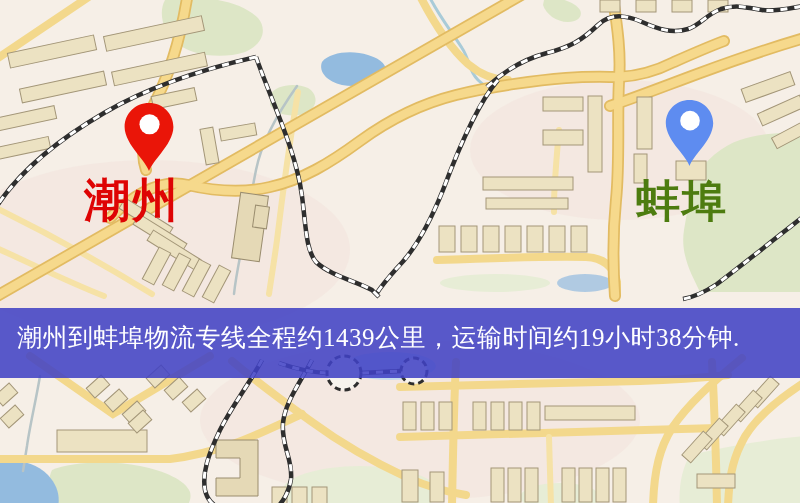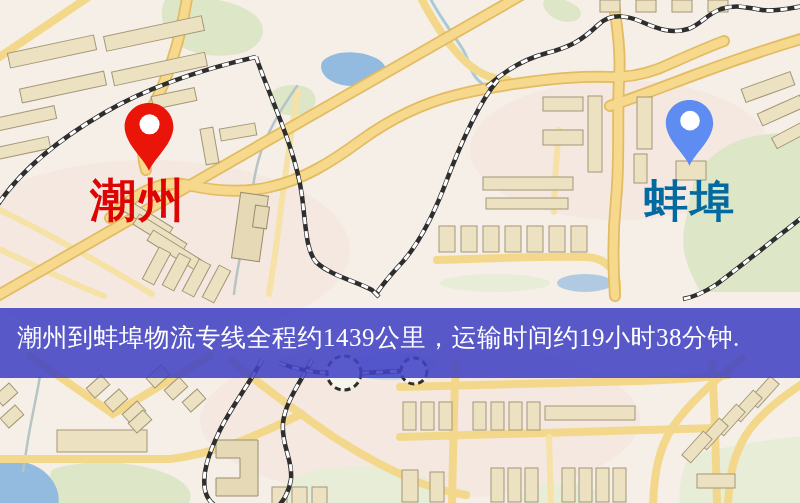--- a/index.html
+++ b/index.html
@@ -23,25 +23,25 @@
   .rm2{fill:none;stroke:#f6e2a6;stroke-width:6;stroke-linecap:round}
   .bld{fill:#ece2c2;stroke:#a39678;stroke-width:1}
   .bld2{fill:#e5d9b6;stroke:#9a8d6f;stroke-width:1}
   .railb{fill:none;stroke:#2e2e2e;stroke-width:4.5}
   .raild{fill:none;stroke:#ffffff;stroke-width:3;stroke-dasharray:7 7}
   .railcirc{fill:#f7f4ee;stroke:#2e2e2e;stroke-width:3;stroke-dasharray:6 4}
   
   .marker{position:absolute;}
   .marker svg{position:static;}
   .city-label{
-    position:absolute;text-align:center;font-weight:700;
+    position:absolute;font-weight:700;
     white-space:nowrap;letter-spacing:2px;line-height:1;
   }
   .label-origin{left:84px;top:178px;width:108px;font-size:46px;color:#de0404;}
-  .label-dest{left:636px;top:180px;width:108px;font-size:44px;color:#0369a1;}
+  .label-dest{left:636px;top:180px;width:108px;font-size:44px;color:#4d7c0f;}
   .banner{
     position:absolute;left:0;top:308px;width:800px;height:70px;
     background:rgba(64,66,196,0.87);
     display:flex;align-items:center;
     box-sizing:border-box;padding:0 10px 12px 17px;
   }
   .banner span{
     color:#ffffff;font-size:25px;white-space:nowrap;letter-spacing:.5px;
   }
 </style>

